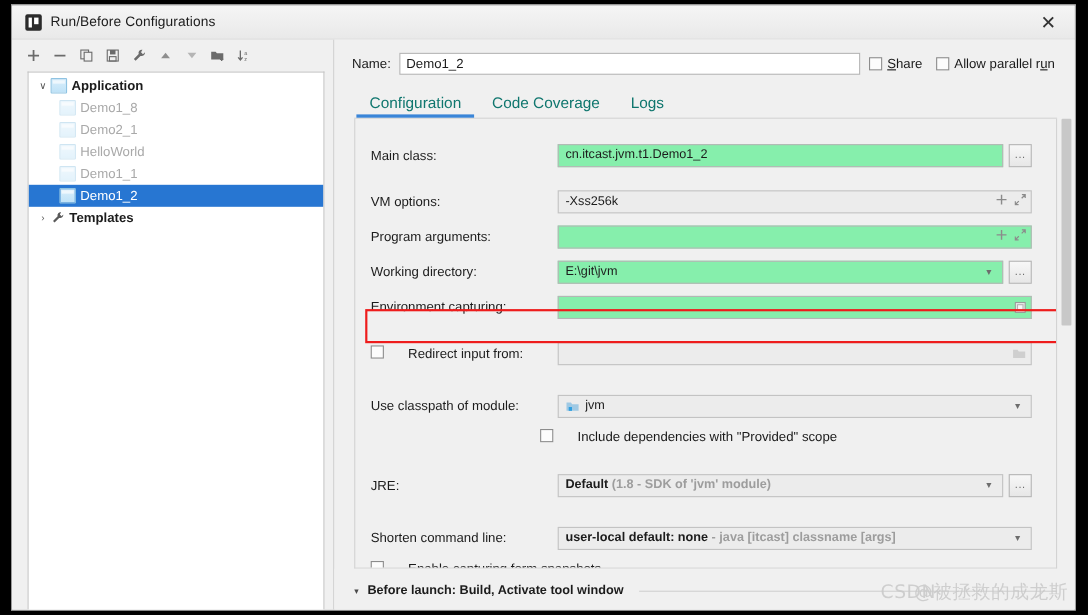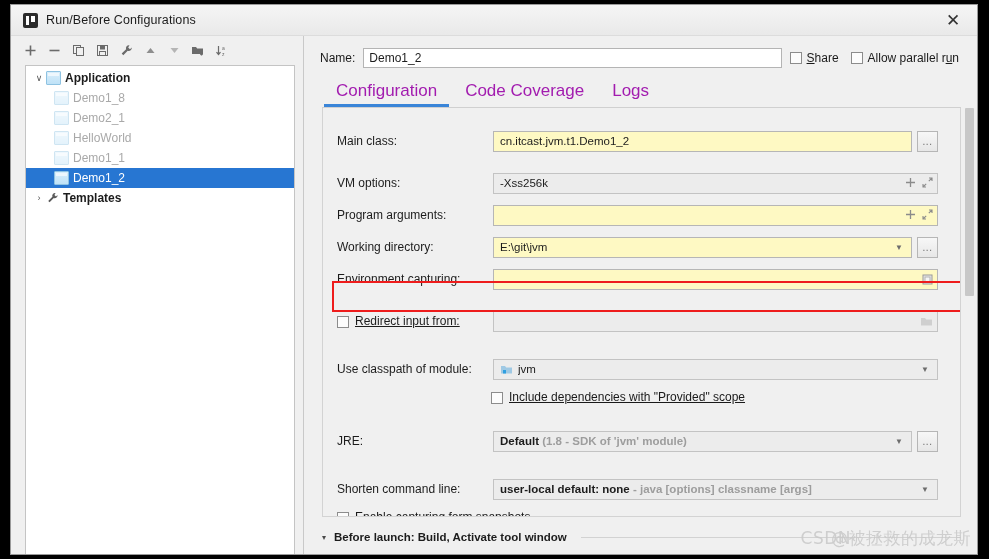--- a/index.html
+++ b/index.html
@@ -199,22 +199,22 @@
   .tabs {
     display: flex;
     align-items: flex-end;
     height: 26px;
     margin: 7px 0 0 0;
     padding-left: 18px;
     gap: 0;
   }
   .tab {
     padding: 0 14px 6px 14px;
-    font-size: 17px;
-    color: #a21caf;
+    font-size: 14px;
+    color: #0f766e;
     cursor: pointer;
     position: relative;
     white-space: nowrap;
     text-align: center;
   }
   .tab.active::after {
     content: "";
     position: absolute;
     left: 2px; right: 2px; bottom: 0;
     height: 3px;
@@ -241,28 +241,28 @@
     display: flex;
     align-items: center;
     margin-bottom: 10px;
     min-height: 22px;
   }
   .flabel {
     width: 148px;
     flex: none;
     font-size: 12px;
     color: #1c1c1c;
-    padding-right: 8px;
+    padding-right: 22px;
   }
   .fctl { flex: 1; display: flex; align-items: center; gap: 5px; min-width: 0; }
 
   .tfield {
     flex: 1;
     height: 21px;
-    background: #fef9c3;
+    background: #86efac;
     border: 1px solid #b6b6b6;
     box-sizing: border-box;
     display: flex;
     align-items: center;
     padding: 0 4px 0 6px;
     font-size: 11.5px;
     color: #1c1c1c;
     min-width: 0;
     overflow: hidden;
   }
@@ -281,23 +281,22 @@
     font-size: 10px; color: #6d6d6d;
     letter-spacing: .5px;
     cursor: pointer;
   }
   .caret {
     width: 16px; flex: none;
     display: flex; align-items: center; justify-content: center;
     color: #6d6d6d; font-size: 8px;
   }
   .inline-cbox {
-    display: flex; align-items: flex-end; gap: 6px;
+    display: flex; align-items: flex-start; gap: 22px;
     cursor: pointer;
-    text-decoration: underline;
   }
   .sub-cbox { margin-left: 154px; margin-bottom: 10px; }
   .spacer-sm { height: 10px; }
   .spacer-md { height: 16px; }
 
   
   .highlight-box {
     position: absolute;
     left: 9px; top: 173px;
     width: 651px; height: 31px;
@@ -625,21 +624,21 @@
           </div>
 
           <div class="spacer-md"></div>
 
           <div class="frow">
             <div class="flabel">Shorten command line:</div>
             <div class="fctl">
               <div class="tfield gray">
                 <span class="val">
                   <span class="bold">user-local default: none</span>
-                  <span class="hint">- java [options] classname [args]</span>
+                  <span class="hint">- java [itcast] classname [args]</span>
                 </span>
                 <span class="caret">▼</span>
               </div>
             </div>
           </div>
 
           <div class="inline-cbox" style="margin-top:4px;">
             <span class="cbox"></span>
             <span><span class="mn">E</span>nable capturing form snapshots</span>
           </div>

